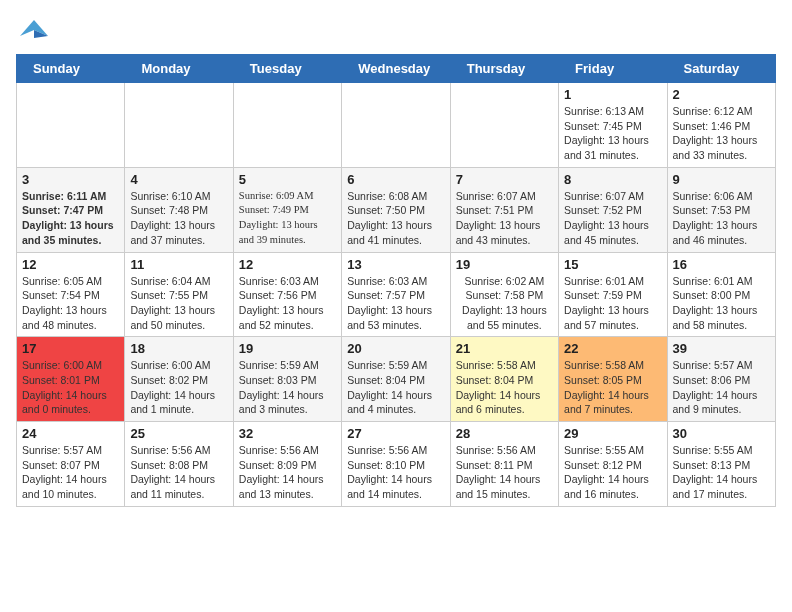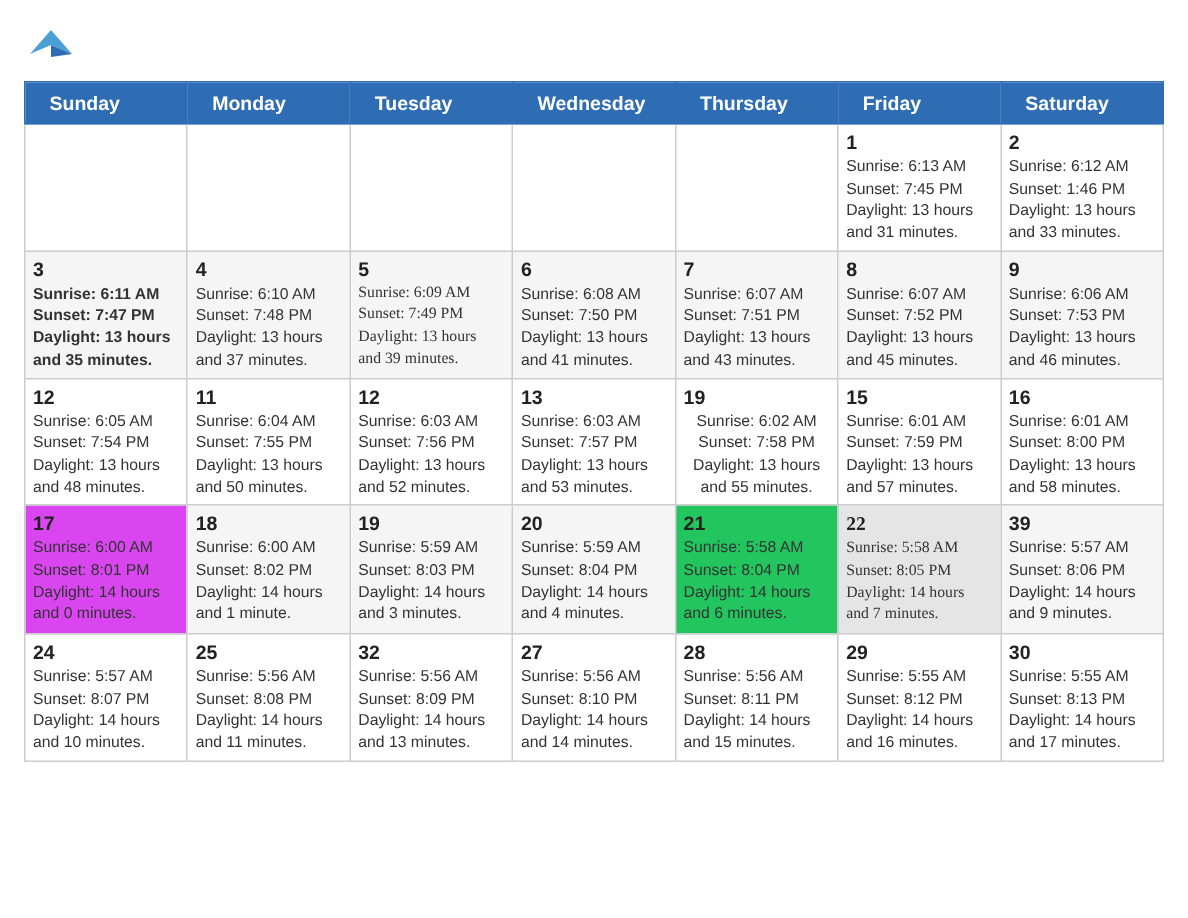--- a/index.html
+++ b/index.html
@@ -246,21 +246,21 @@
         </td>
         <td>
           <span class="day-num">16</span>
           <div class="day-info" style="white-space: pre-line;">Sunrise: 6:01 AM
 Sunset: 8:00 PM
 Daylight: 13 hours
 and 58 minutes.</div>
         </td>
       </tr>
       <tr>
-        <td style="background: #d946ef;">
+        <td style="background: #ef4444;">
           <span class="day-num">17</span>
           <div class="day-info" style="white-space: pre-line;">Sunrise: 6:00 AM
 Sunset: 8:01 PM
 Daylight: 14 hours
 and 0 minutes.</div>
         </td>
         <td style="background: rgb(245, 245, 245);">
           <span class="day-num">18</span>
           <div class="day-info" style="white-space: pre-line;">Sunrise: 6:00 AM
 Sunset: 8:02 PM
@@ -274,28 +274,28 @@
 Daylight: 14 hours
 and 3 minutes.</div>
         </td>
         <td style="background: rgb(245, 245, 245);">
           <span class="day-num">20</span>
           <div class="day-info" style="white-space: pre-line;">Sunrise: 5:59 AM
 Sunset: 8:04 PM
 Daylight: 14 hours
 and 4 minutes.</div>
         </td>
-        <td style="background: #22c55e;">
+        <td style="background: #fef9c3;">
           <span class="day-num">21</span>
           <div class="day-info" style="white-space: pre-line;">Sunrise: 5:58 AM
 Sunset: 8:04 PM
 Daylight: 14 hours
 and 6 minutes.</div>
         </td>
-        <td style="background: #e5e5e5; font-family: Liberation Serif, serif;">
+        <td style="background: #fdba74;">
           <span class="day-num">22</span>
           <div class="day-info" style="white-space: pre-line;">Sunrise: 5:58 AM
 Sunset: 8:05 PM
 Daylight: 14 hours
 and 7 minutes.</div>
         </td>
         <td style="background: rgb(245, 245, 245);">
           <span class="day-num">39</span>
           <div class="day-info" style="white-space: pre-line;">Sunrise: 5:57 AM
 Sunset: 8:06 PM

